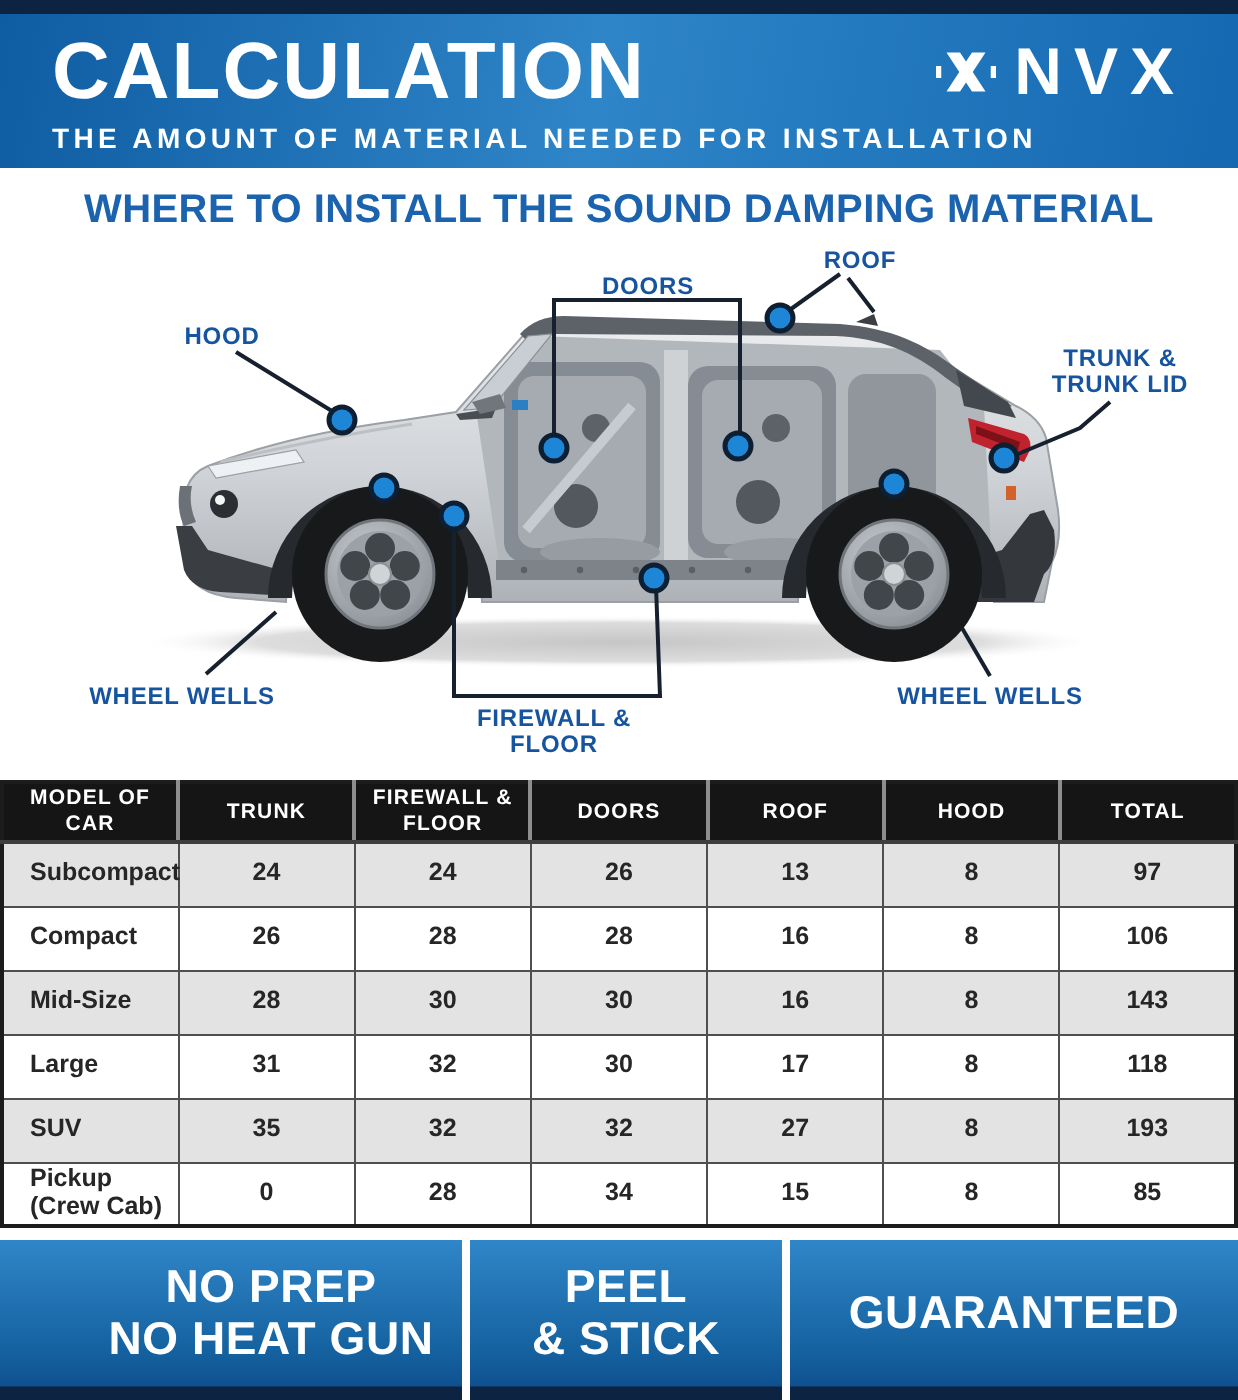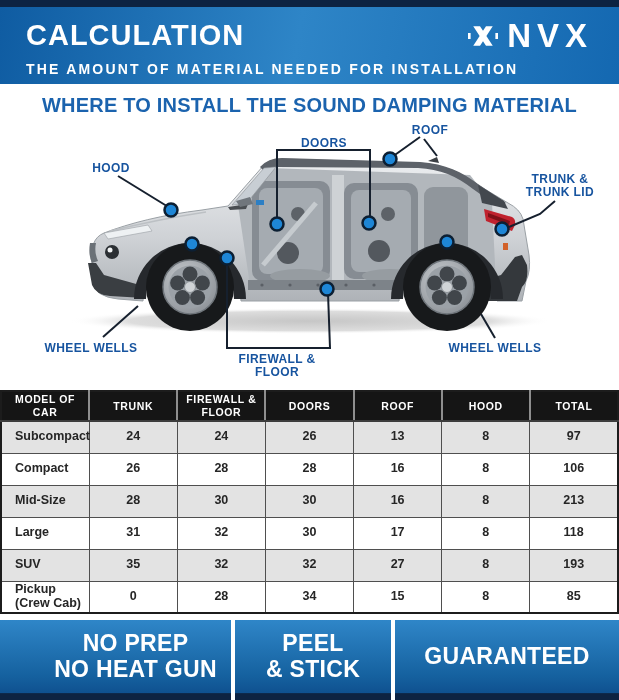--- a/index.html
+++ b/index.html
@@ -7,21 +7,21 @@
   body { width:619px; height:700px; font-family:"Liberation Sans", sans-serif; overflow:hidden; }
   .poster { position:relative; width:619px; height:700px; background:#ffffff; }
 
   
   .top-strip { height:7px; background:#0d2342; }
   .header {
     height:77px; padding:6px 26px 0 26px; color:#fff;
     background:linear-gradient(100deg,#0f5ca2 0%,#2e85c7 48%,#1468b1 100%);
   }
   .header-row { display:flex; justify-content:space-between; align-items:center; height:45px; }
-  .header-title { font-size:29px; font-weight:bold; letter-spacing:1px; line-height:1; }
+  .header-title { font-size:40px; font-weight:bold; letter-spacing:1px; line-height:1; }
   .logo { display:flex; align-items:center; gap:7px; }
   .logo-icon { width:34px; height:30px; display:block; }
   .logo-text { font-size:33px; font-weight:bold; letter-spacing:6px; line-height:1; }
   .header-subtitle { font-size:14px; font-weight:bold; letter-spacing:2.2px; margin-top:3px; white-space:nowrap; }
 
   
   .diagram-title {
     position:absolute; top:94px; left:0; width:619px; text-align:center;
     color:#1b63ae; font-size:20px; font-weight:bold; letter-spacing:0.2px;
   }
@@ -252,21 +252,21 @@
           <td>8</td>
           <td>106</td>
         </tr>
         <tr class="alt">
           <td class="model">Mid-Size</td>
           <td>28</td>
           <td>30</td>
           <td>30</td>
           <td>16</td>
           <td>8</td>
-          <td>213</td>
+          <td>143</td>
         </tr>
         <tr class="plain">
           <td class="model">Large</td>
           <td>31</td>
           <td>32</td>
           <td>30</td>
           <td>17</td>
           <td>8</td>
           <td>118</td>
         </tr>

